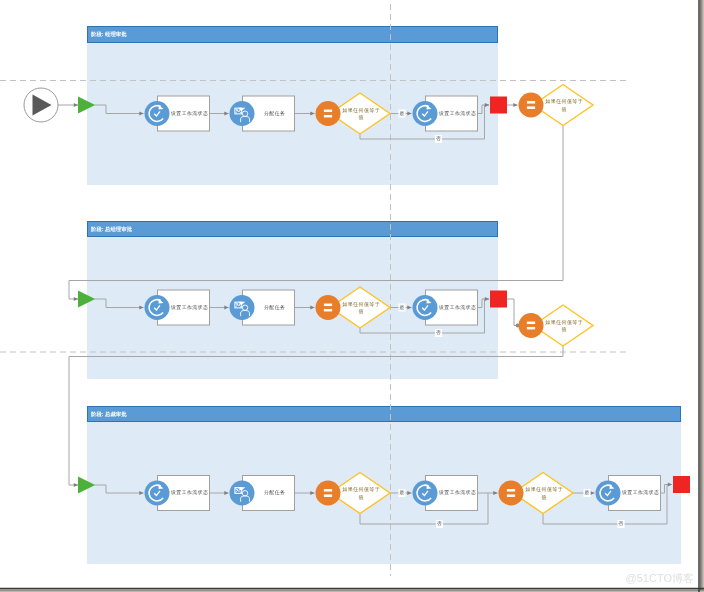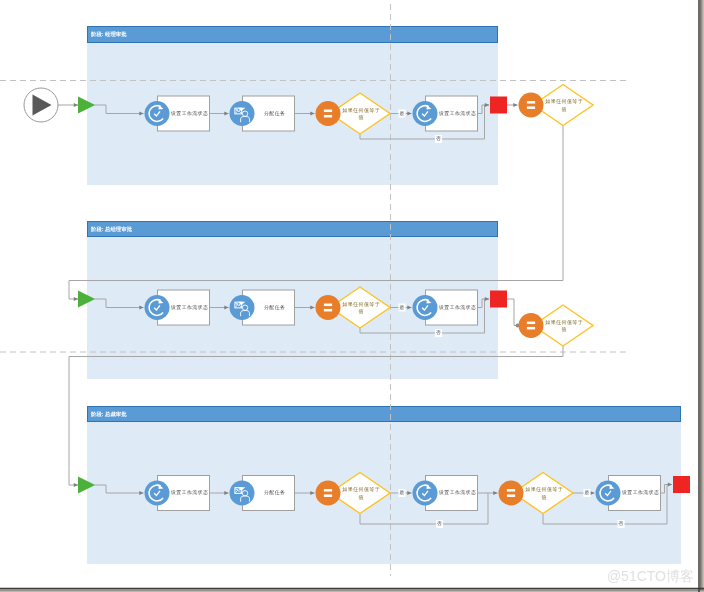--- a/index.html
+++ b/index.html
@@ -6,21 +6,21 @@
   html,body{margin:0;padding:0;background:#ffffff;}
   body{width:704px;height:592px;overflow:hidden;
        font-family:"Liberation Sans",sans-serif;}
   #canvas{position:relative;width:704px;height:592px;background:#ffffff;}
   #diagram{position:absolute;left:0;top:0;}
   text{dominant-baseline:middle;}
   .stage-title{font-size:5.4px;font-weight:bold;fill:#ffffff;}
   .node-label{font-size:4.9px;letter-spacing:0.45px;fill:#3f3f3f;}
   .cond-label{font-size:5.0px;letter-spacing:0.42px;fill:#7d6520;}
   .edge-label{font-size:4.8px;fill:#3f3f3f;}
-  #watermark{position:absolute;right:10px;bottom:6px;font-size:14px;
+  #watermark{position:absolute;right:10px;bottom:6px;font-size:11px;
              color:#e0e0e0;letter-spacing:0px;white-space:nowrap;margin-left:8px;}
 </style>
 </head>
 <body>
 
 <div id="canvas">
   <svg id="diagram" width="704" height="592" viewBox="0 0 704 592">
       <g>
         <g>
           <rect x="87" y="43" width="411" height="142" fill="#deeaf6"></rect>

